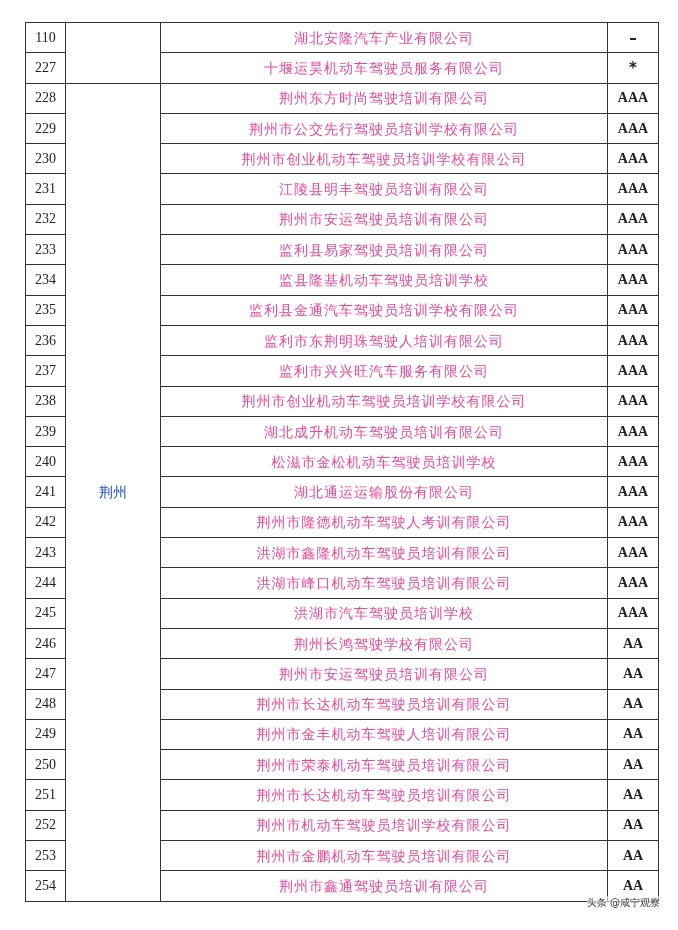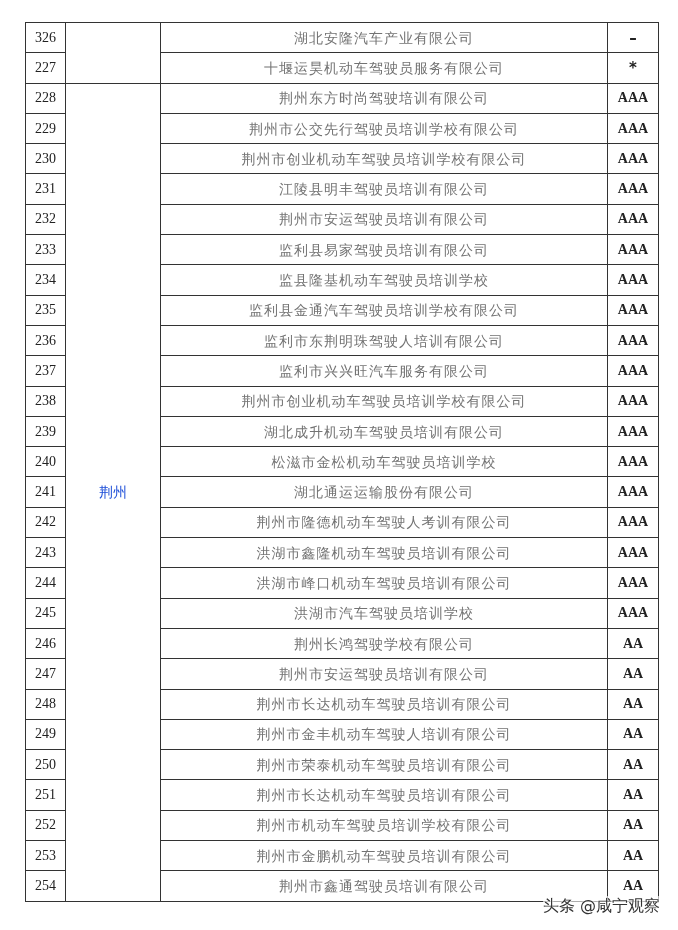--- a/index.html
+++ b/index.html
@@ -16,43 +16,43 @@
     text-align: center; vertical-align: middle;
     font-size: 14px; line-height: 16px;
     overflow: hidden; white-space: nowrap;
   }
   col.c-no { width: 40px; }
   col.c-region { width: 95px; }
   col.c-name { width: 447px; }
   col.c-grade { width: 51px; }
   td.no { font-family: "Liberation Serif", serif; font-size: 15px; color: #222; }
   td.region { font-size: 14px; color: #1d4ed8; }
-  td.name { font-size: 14px; color: #737373; letter-spacing: 1px; }
+  td.name { font-size: 14px; color: #ec4899; letter-spacing: 1px; }
   td.grade { font-family: "Liberation Serif", serif; font-size: 14px; color: #222; font-weight: bold; }
   td.grade.sym { font-family: "DejaVu Sans", sans-serif; font-size: 15px; font-weight: bold; }
   .watermark {
     position: absolute; right: 18px; top: 896px;
-    font-family: "DejaVu Sans", sans-serif; font-size: 16px; color: #333;
+    font-family: "DejaVu Sans", sans-serif; font-size: 10px; color: #333;
     text-shadow: 0 0 2px #fff, 0 0 2px #fff;
     background: rgba(255,255,255,0.6);
   }
 </style>
 </head>
 <body>
 
 <table class="doc">
   <colgroup>
     <col class="c-no">
       <col class="c-region">
       <col class="c-name">
       <col class="c-grade">
   </colgroup>
   <tbody id="tbody">
       <tr>
-        <td class="no">326</td>
+        <td class="no">110</td>
         <td class="region" rowspan="2"></td>
         <td class="name">湖北安隆汽车产业有限公司</td>
         <td class="grade sym">–</td>
       </tr>
       <tr>
         <td class="no">227</td>
         <td class="name">十堰运昊机动车驾驶员服务有限公司</td>
         <td class="grade sym">*</td>
       </tr>
       <tr>

